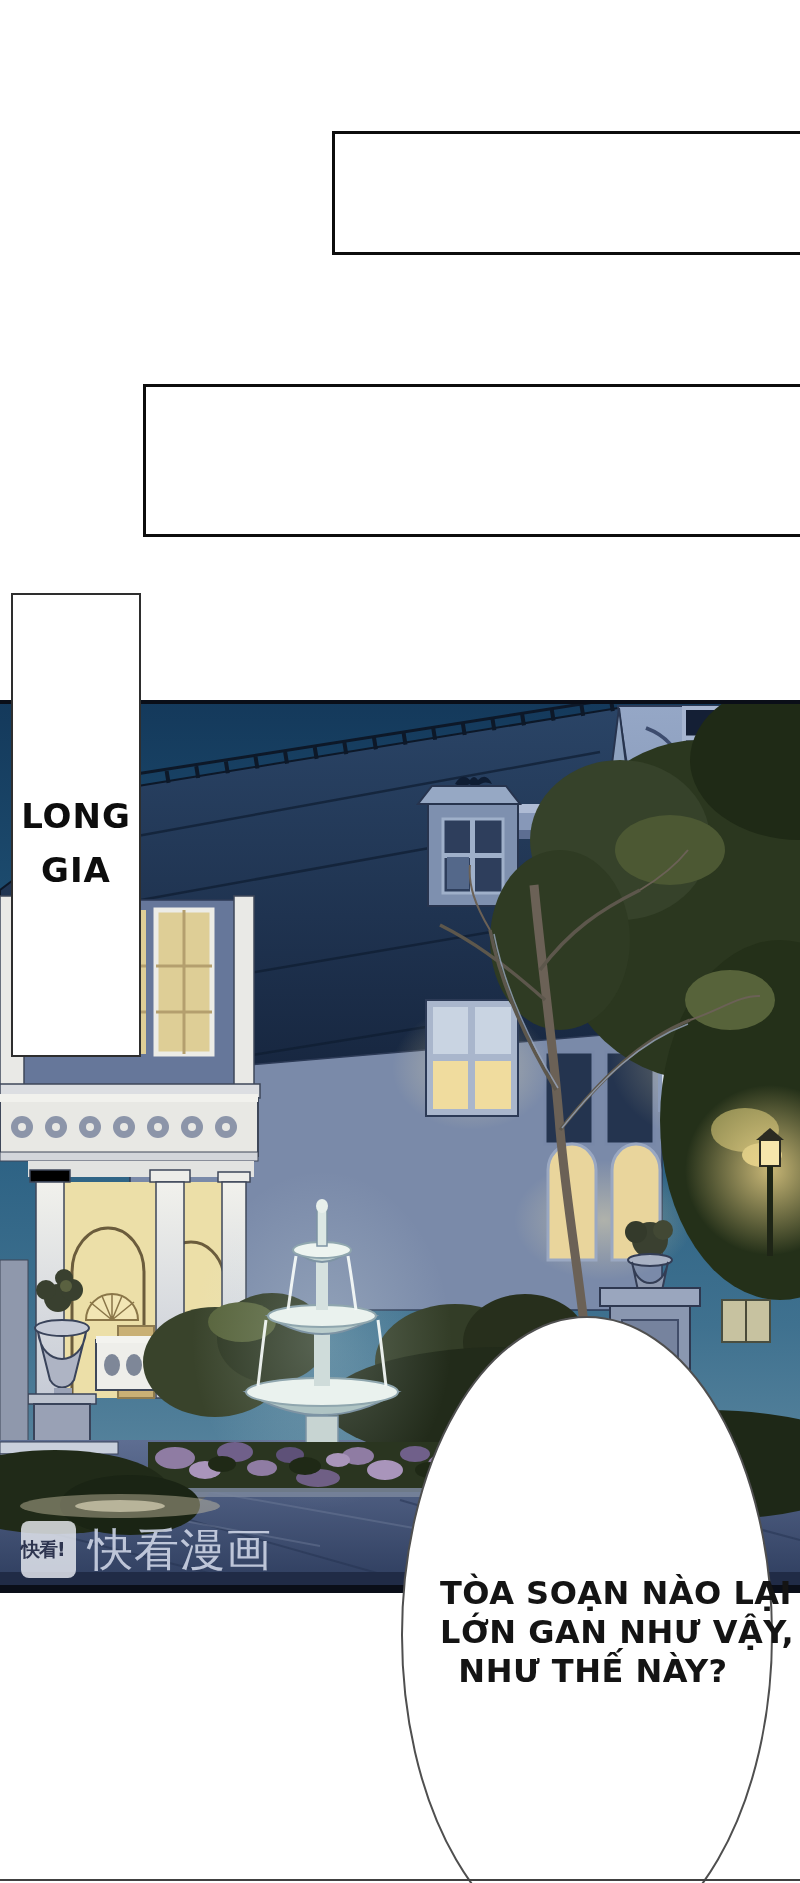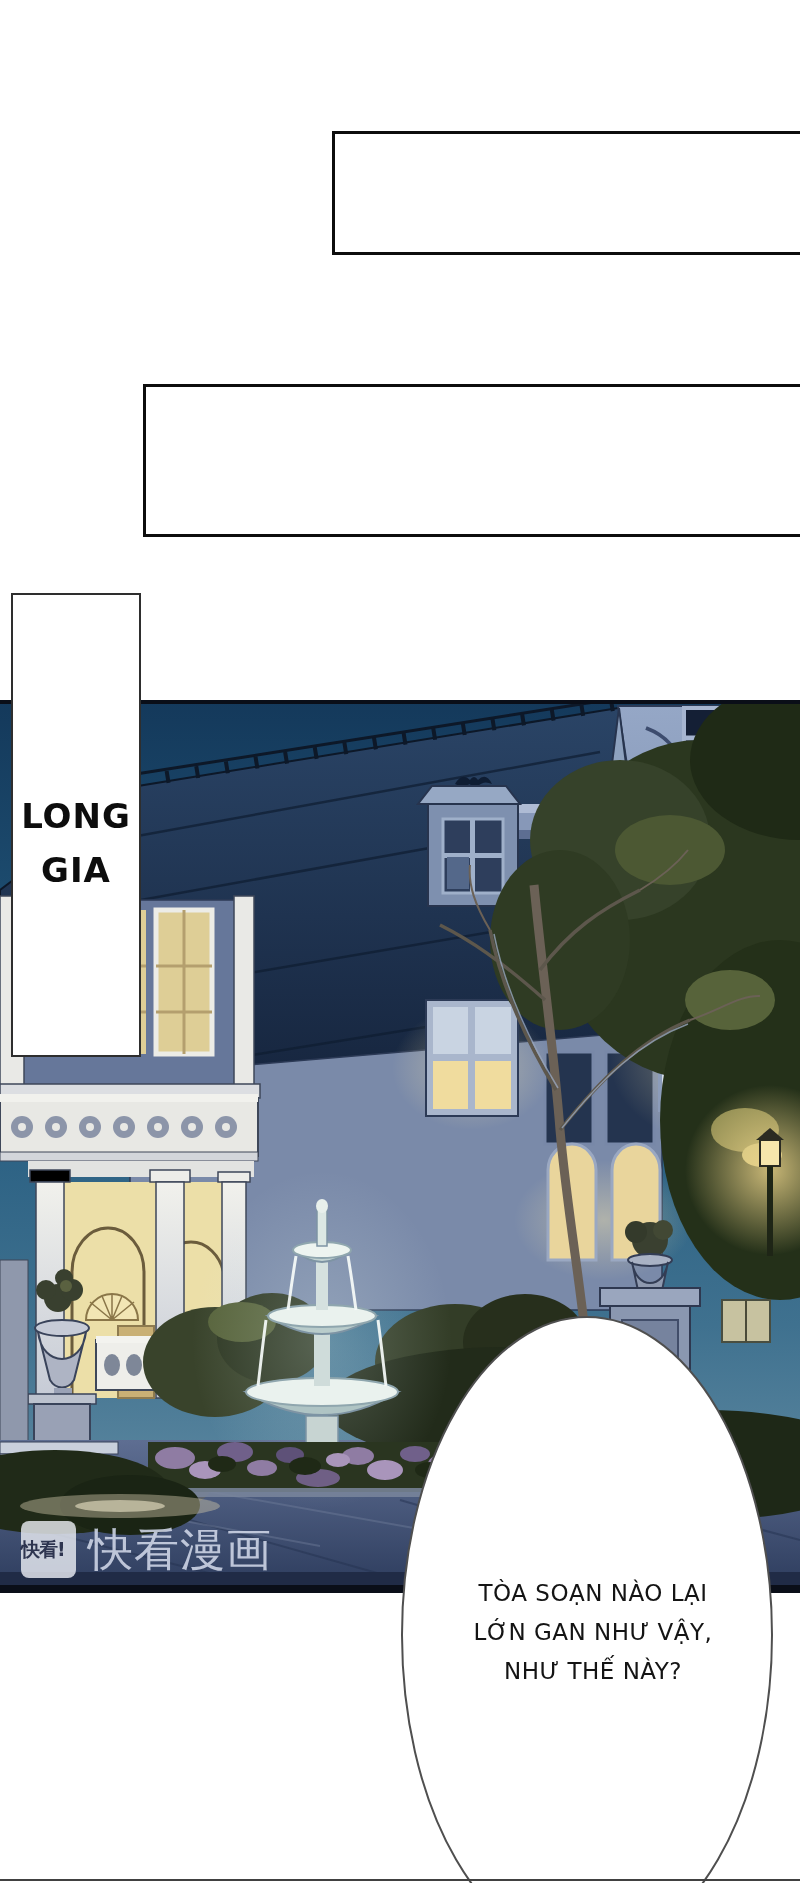--- a/index.html
+++ b/index.html
@@ -15,21 +15,21 @@
           display:flex;flex-direction:column;justify-content:center;align-items:center;padding-top:36px;}
   .lg-box span{font-weight:bold;font-size:34px;line-height:54px;color:var(--ink,#111);letter-spacing:1px;}
   .watermark{position:absolute;left:21px;top:1521px;display:flex;align-items:center;z-index:3;}
   .wm-icon{width:55px;height:57px;border-radius:8px;background:rgba(238,240,246,0.8);
            display:flex;align-items:center;justify-content:flex-start;flex:0 0 auto;}
   .wm-icon span{font-weight:bold;font-size:19px;letter-spacing:-1px;color:#2e3550;font-family:"DejaVu Sans",sans-serif;}
   .wm-brand{margin-left:12px;font-weight:normal;font-size:45px;line-height:57px;
             color:var(--watermark-text,rgba(208,215,232,0.88));letter-spacing:1px;white-space:nowrap;}
   .bubble-svg{position:absolute;left:390px;top:1310px;z-index:8;}
   .bubble-text{position:absolute;left:440px;top:1574px;width:306px;z-index:9;text-align:center;}
-  .bubble-text div{font-weight:normal;font-size:23px;line-height:39px;color:var(--text,#141414);
+  .bubble-text div{font-weight:bold;font-size:32px;line-height:39px;color:var(--text,#141414);
                    letter-spacing:0.5px;white-space:nowrap;}
   .hairline{position:absolute;left:0;top:1879px;width:800px;height:2px;background:#414141;z-index:10;}
 </style>
 </head>
 <body>
 
 <div class="stage">
 
   <div class="caption-box box1"></div>
   <div class="caption-box box2"></div>

